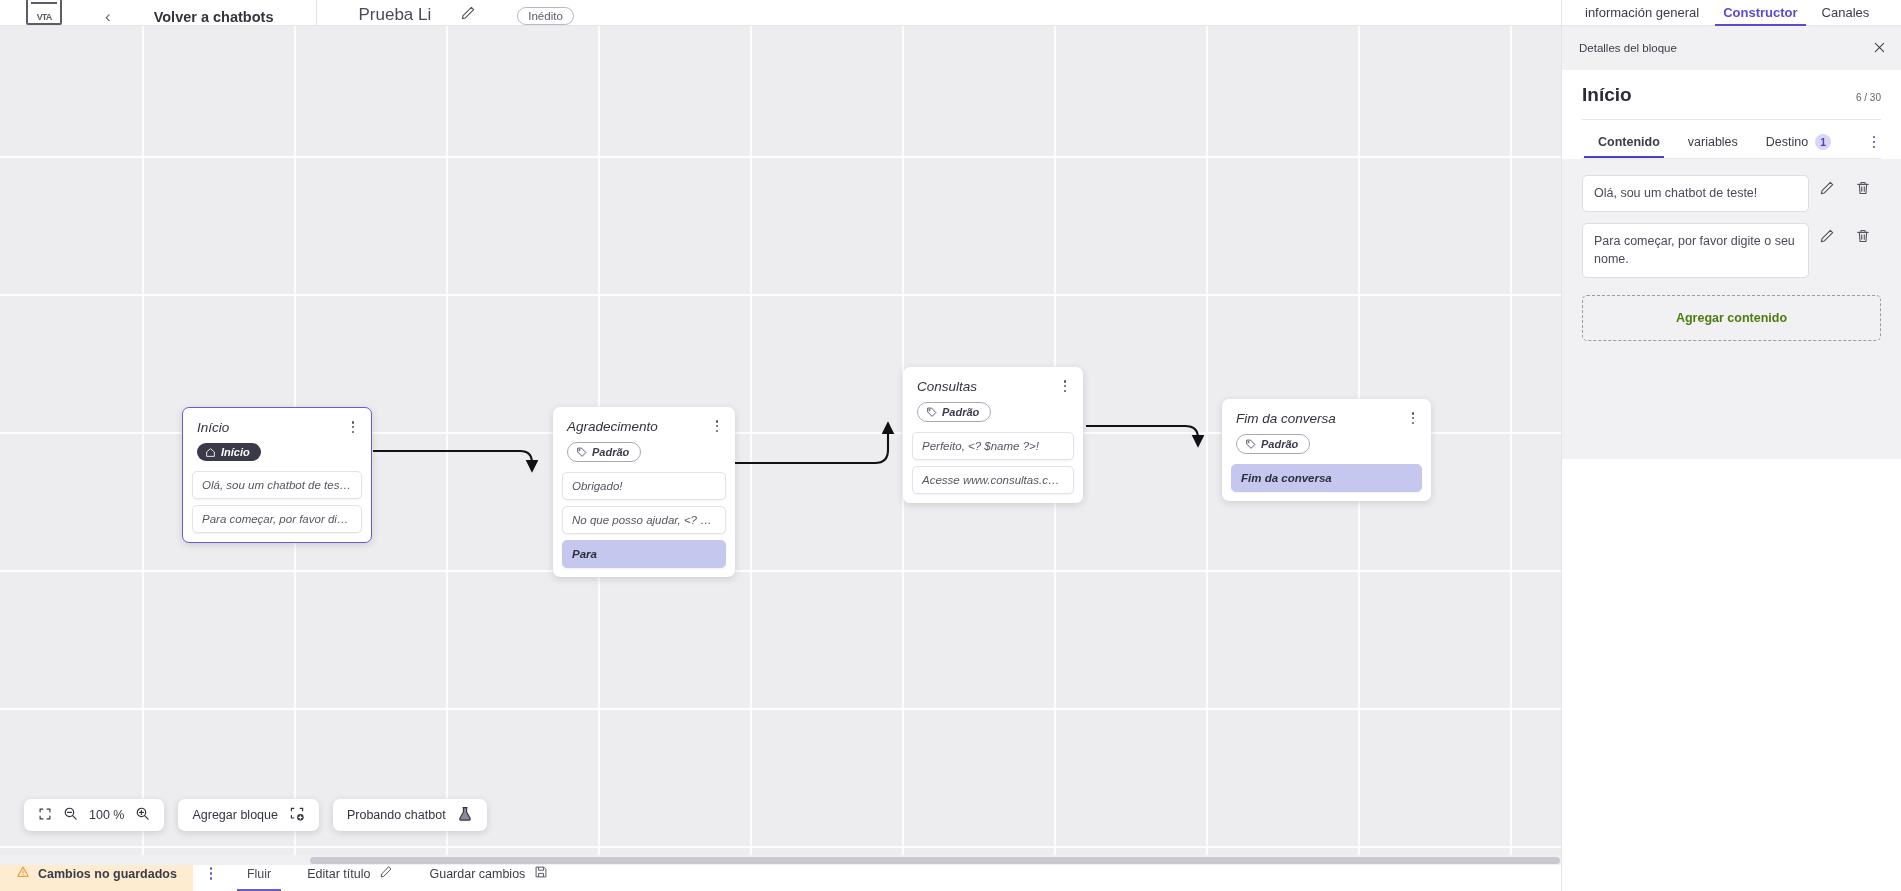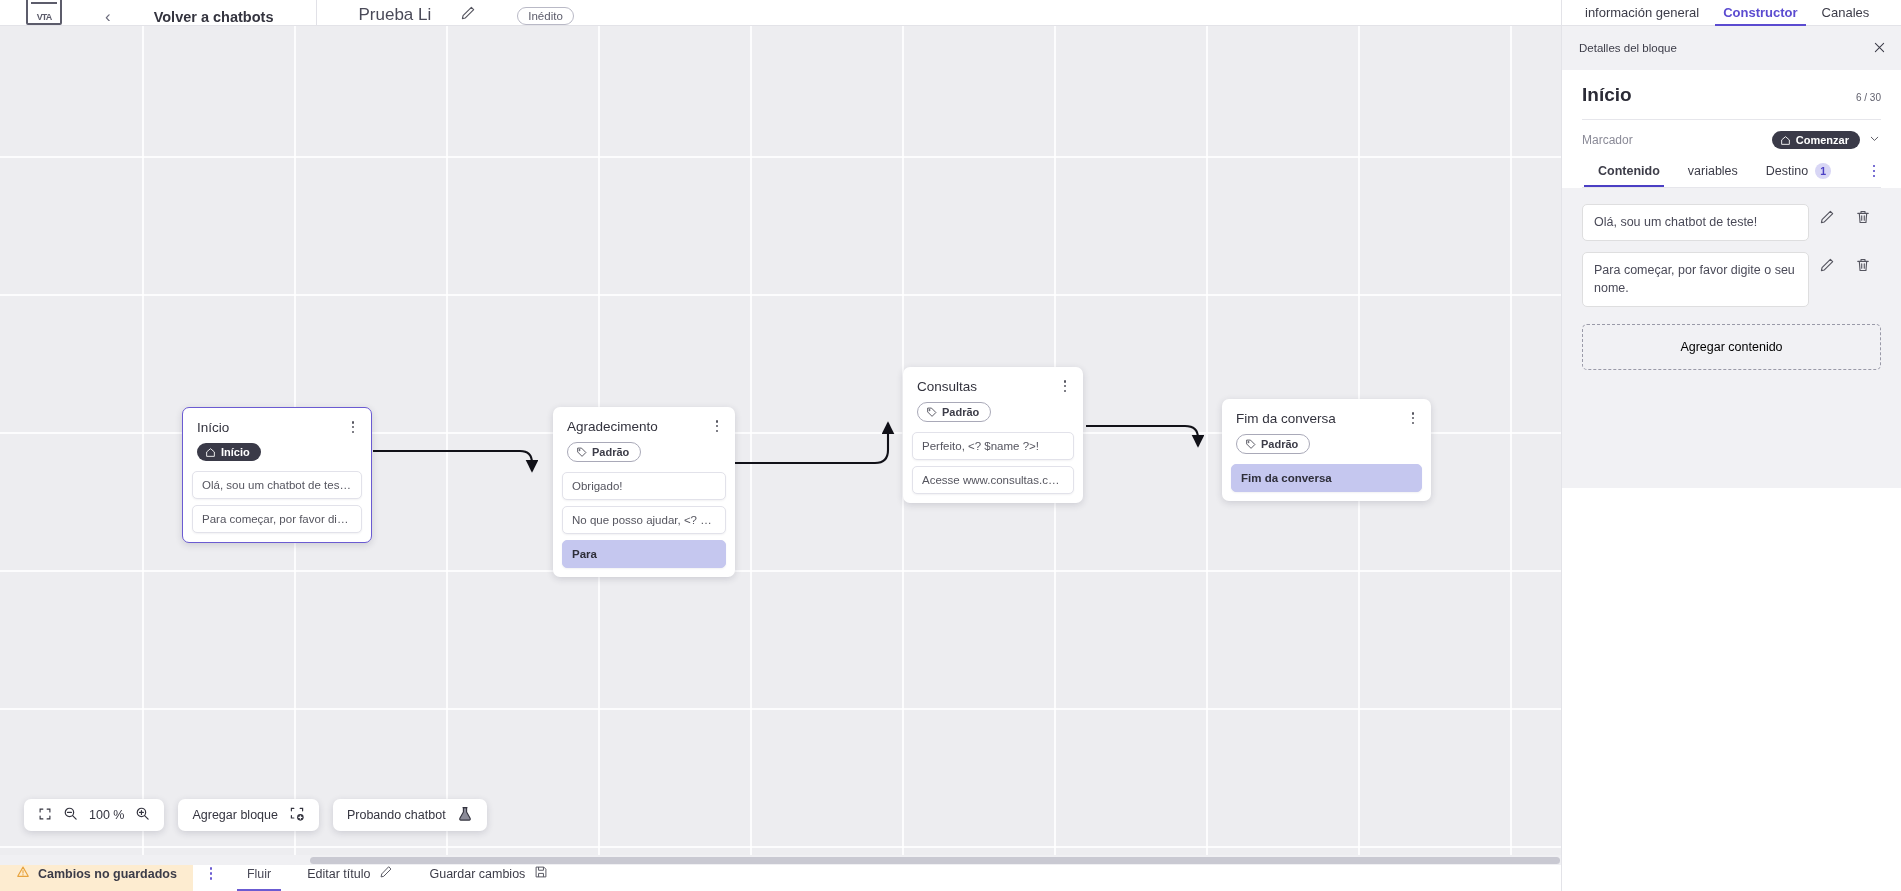--- a/index.html
+++ b/index.html
@@ -64,21 +64,21 @@
     background-size: 152px 138px;
     background-position: -10px -8px;
     overflow: hidden;
   }
   .edges { position: absolute; left: 0; top: 0; width: 1561px; height: 839px; }
 
   
   .node {
     position: absolute; background: #ffffff; border-radius: 7px;
     box-shadow: 0 2px 7px rgba(40,40,60,0.16);
-    padding: 0; font-size: 12px;
+    padding: 0; font-size: 12px; font-style: italic;
   }
   .node.selected { border: 1.5px solid #6b5bd2; }
   .node-head { padding: 12px 14px 0 14px; position: relative; }
   .node-title { font-size: 13.5px; color: #32323d; font-weight: normal; }
   .node-kebab {
     position: absolute; right: 11px; top: 11px; width: 14px; height: 16px;
     display: flex; flex-direction: column; align-items: center;
     justify-content: space-between; padding: 2px 0; cursor: pointer;
   }
   .node-kebab i { width: 2.5px; height: 2.5px; border-radius: 50%; background: #55555f; display: block; }
@@ -215,21 +215,21 @@
     padding: 9px 11px; font-size: 12.5px; color: #4a4a58; line-height: 1.38;
   }
   .crow-actions { display: flex; align-items: center; gap: 0; padding-top: 5px; }
   .act-btn {
     width: 36px; display: flex; align-items: center; justify-content: center;
     cursor: pointer;
   }
   .add-content {
     border: 1.5px dashed #9a9aa8; border-radius: 5px; height: 46px;
     display: flex; align-items: center; justify-content: center;
-    font-size: 12.5px; color: #000000; font-weight: normal;
+    font-size: 12.5px; color: #4d7c0f; font-weight: bold;
     margin-top: 17px; cursor: pointer; background: transparent;
   }
 </style>
 </head>
 <body>
 
 <div id="app">
 
   <div class="topbar">
     <div class="logo-box">
@@ -463,38 +463,20 @@
       </span>
     </div>
 
     <div class="rbody">
       <div class="rtitle-row">
         <span class="rtitle">Início</span>
         <span class="rcount">6 / 30</span>
       </div>
       <div class="rrule"></div>
 
-      <div class="marcador-row">
-        <span class="marcador-lbl">Marcador</span>
-        <span class="marcador-right">
-          <span class="badge badge-dark">
-            <span>
-              <svg width="11" height="11" viewBox="0 0 20 20" fill="none" stroke="#ffffff" stroke-width="1.6" stroke-linejoin="round">
-                <path d="M3 9l7-6 7 6v8H3z"></path>
-              </svg>
-            </span>
-            <span>Comenzar</span>
-          </span>
-          <span class="chev-dn">
-            <svg width="13" height="13" viewBox="0 0 20 20" fill="none" stroke="#55555f" stroke-width="1.5" stroke-linecap="round" stroke-linejoin="round">
-              <path d="M5 8l5 5 5-5"></path>
-            </svg>
-          </span>
-        </span>
-      </div>
 
       <div class="ctabs">
         <div class="ctab active">
           <span>Contenido</span>
         </div>
         <div class="ctab">
           <span>variables</span>
         </div>
         <div class="ctab">
           <span>Destino</span>

